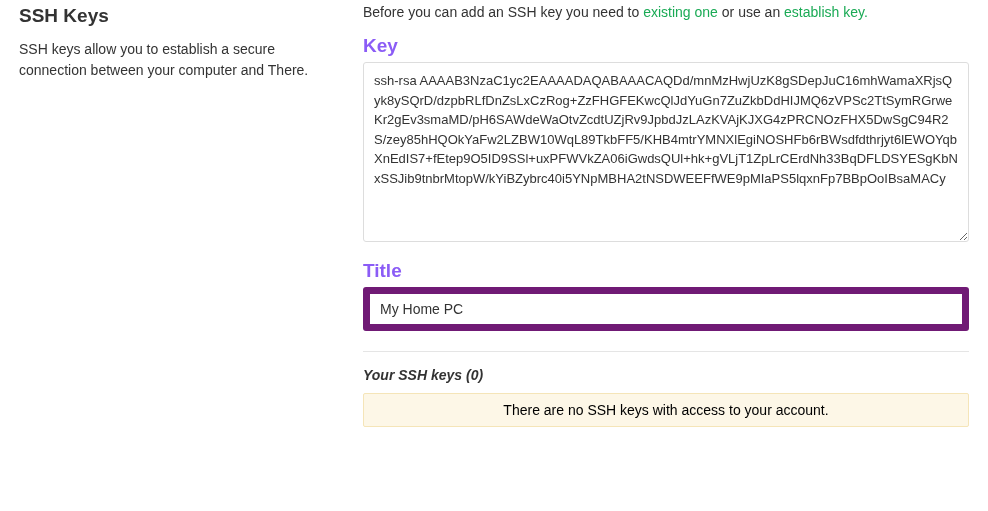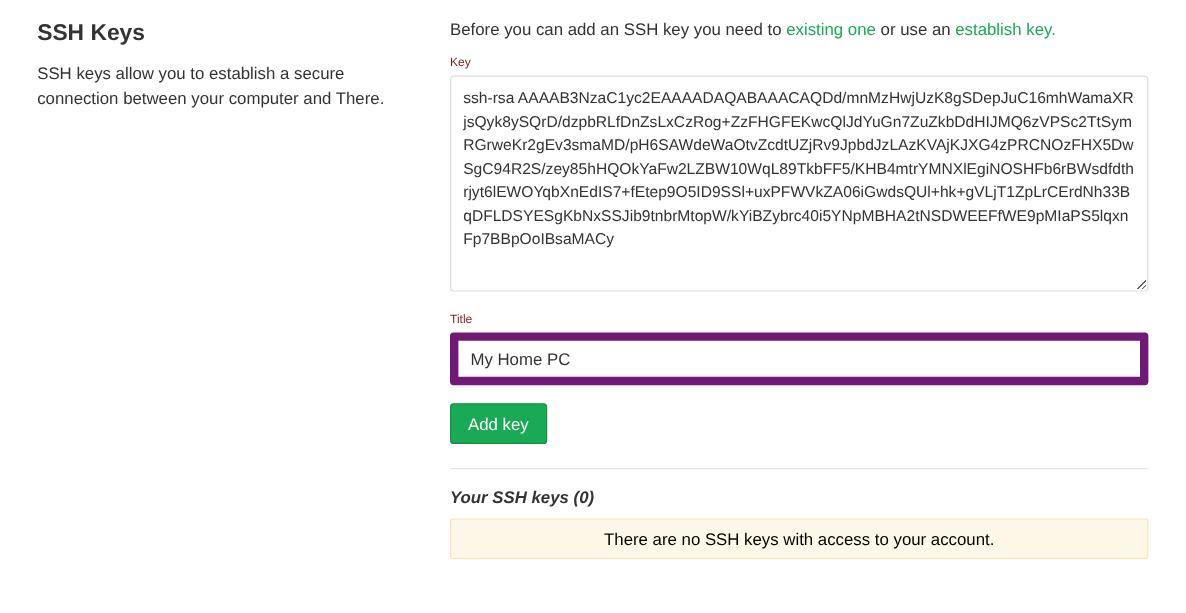--- a/index.html
+++ b/index.html
@@ -10,21 +10,21 @@
     body {
       font-family: -apple-system, BlinkMacSystemFont, "Segoe UI", Helvetica, Arial, sans-serif;
       font-size: 14px;
       color: #333;
       background: #fff;
       width: 988px;
       height: 511px;
     }
     .container {
       display: flex;
-      padding: 16px;
+      padding: 4px;
     }
     .left-col {
       width: 344px;
       padding: 0 15px;
     }
     .right-col {
       flex: 1;
       padding: 0 15px;
     }
     h2.section-title {
@@ -53,23 +53,23 @@
     .link {
       color: #1aaa55;
       text-decoration: none;
       cursor: pointer;
     }
     .form-group {
       margin-bottom: 15px;
     }
     .form-label {
       display: block;
-      font-size: 10px;
-      font-weight: 400;
-      color: #7f1d1d;
+      font-size: 19px;
+      font-weight: 700;
+      color: #8b5cf6;
       margin-bottom: 5px;
     }
     .form-textarea {
       width: 100%;
       height: 180px;
       padding: 8px 10px;
       border: 1px solid #ddd;
       border-radius: 3px;
       font-family: inherit;
       font-size: 13px;
@@ -136,20 +136,19 @@
     <div class="form-group">
       <label class="form-label">Key</label>
       <textarea class="form-textarea" style="">ssh-rsa AAAAB3NzaC1yc2EAAAADAQABAAACAQDd/mnMzHwjUzK8gSDepJuC16mhWamaXRjsQyk8ySQrD/dzpbRLfDnZsLxCzRog+ZzFHGFEKwcQlJdYuGn7ZuZkbDdHIJMQ6zVPSc2TtSymRGrweKr2gEv3smaMD/pH6SAWdeWaOtvZcdtUZjRv9JpbdJzLAzKVAjKJXG4zPRCNOzFHX5DwSgC94R2S/zey85hHQOkYaFw2LZBW10WqL89TkbFF5/KHB4mtrYMNXlEgiNOSHFb6rBWsdfdthrjyt6lEWOYqbXnEdIS7+fEtep9O5ID9SSl+uxPFWVkZA06iGwdsQUl+hk+gVLjT1ZpLrCErdNh33BqDFLDSYESgKbNxSSJib9tnbrMtopW/kYiBZybrc40i5YNpMBHA2tNSDWEEFfWE9pMIaPS5lqxnFp7BBpOoIBsaMACy</textarea>
     </div>
 
     <div class="form-group">
       <label class="form-label">Title</label>
       <input type="text" class="form-input" value="My Home PC" style="">
     </div>
 
-    <button class="btn">Add key</button>
 
     <hr class="divider">
 
     <div class="keys-heading">Your SSH keys (0)</div>
     <div class="empty-alert">There are no SSH keys with access to your account.</div>
   </div>
 </div>
 
 </body></html>

